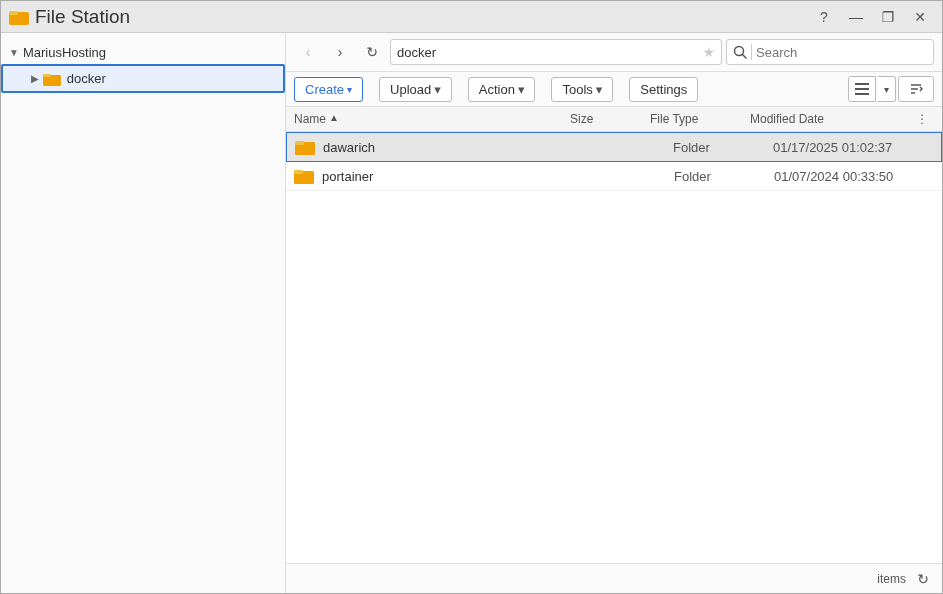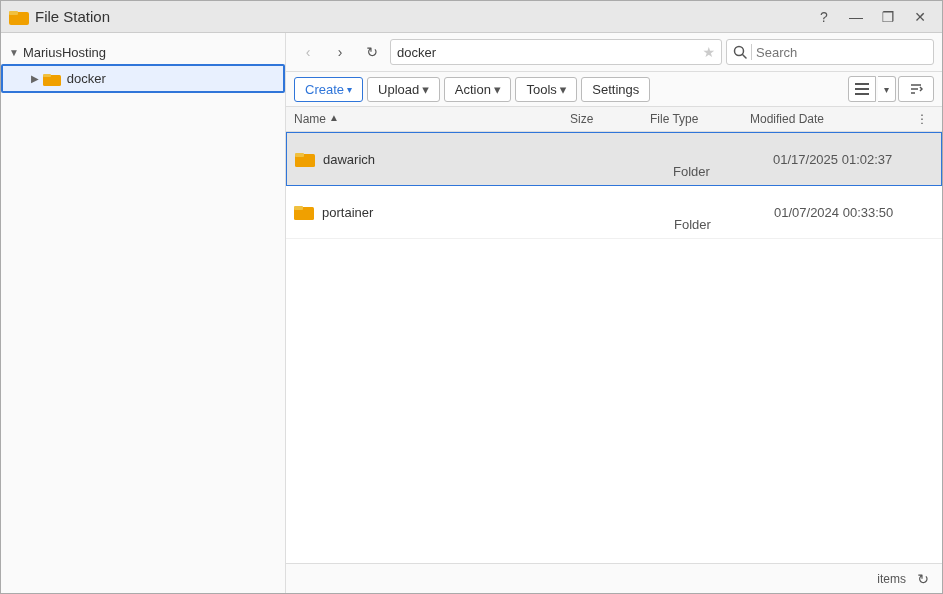--- a/index.html
+++ b/index.html
@@ -32,21 +32,21 @@
       flex-shrink: 0;
     }
     .titlebar-icon {
       width: 20px;
       height: 20px;
       margin-right: 6px;
       flex-shrink: 0;
     }
     .titlebar-title {
       flex: 1;
-      font-size: 15px;
+      font-size: 19px;
       font-weight: 500;
       color: #333;
     }
     .titlebar-controls {
       display: flex;
       gap: 4px;
     }
     .titlebar-btn {
       width: 28px;
       height: 22px;
@@ -205,21 +205,21 @@
       background: transparent;
     }
 
     
     .toolbar-actions {
       display: flex;
       align-items: center;
       padding: 4px 8px;
       border-bottom: 1px solid #ddd;
       background: #fafafa;
-      gap: 4px;
+      gap: 16px;
       flex-shrink: 0;
     }
     .action-btn {
       display: flex;
       align-items: center;
       gap: 3px;
       padding: 4px 10px;
       border: 1px solid #2f75d9;
       border-radius: 3px;
       background: #fff;
@@ -329,21 +329,21 @@
     }
     .file-name {
       flex: 1;
       display: flex;
       align-items: center;
       gap: 8px;
       font-size: 13px;
       color: #333;
     }
     .file-size { width: 80px; font-size: 13px; color: #555; }
-    .file-type { width: 100px; font-size: 13px; color: #555; margin-top: 25px; }
+    .file-type { width: 100px; font-size: 13px; color: #555; }
     .file-date { width: 160px; font-size: 13px; color: #555; }
 
     
     .folder-icon {
       width: 20px;
       height: 16px;
       flex-shrink: 0;
     }
 
     

